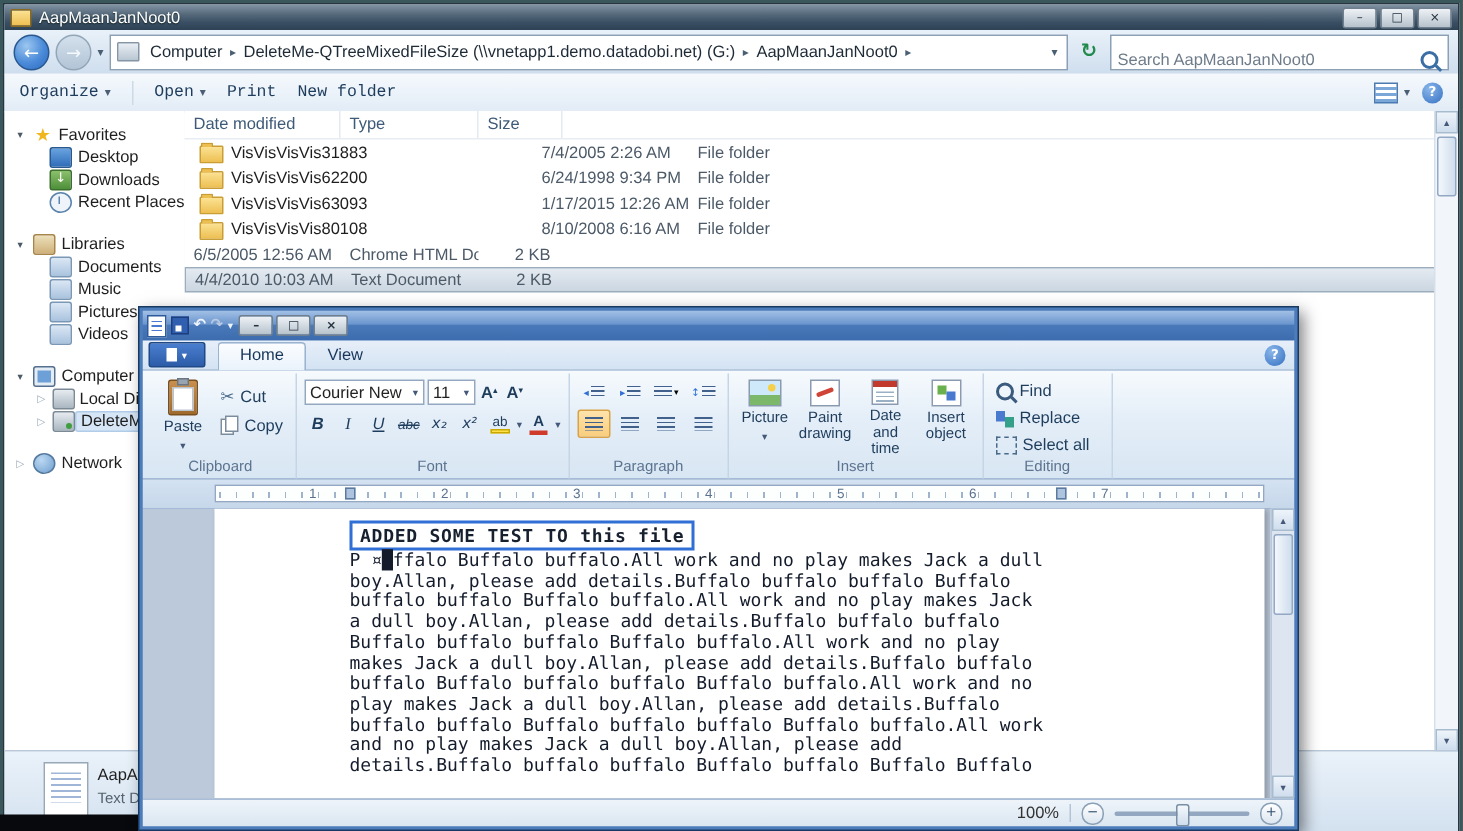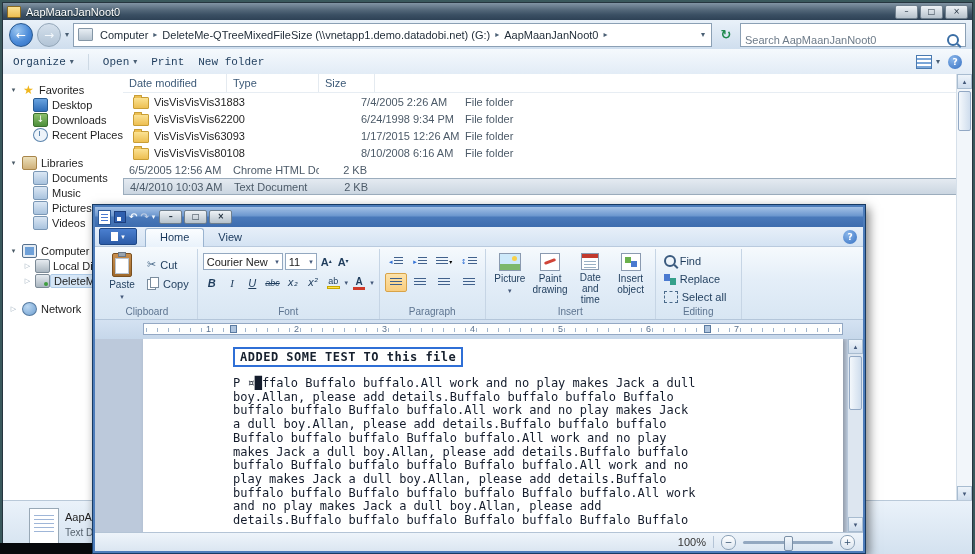--- a/index.html
+++ b/index.html
@@ -210,21 +210,21 @@
   .ruler-ticks{position:absolute;left:2px;right:2px;top:4px;height:4px;
                background:repeating-linear-gradient(90deg,#9fb4cc 0 1px,transparent 1px 11px);}
   .rnum{position:absolute;top:0;font-size:9px;color:#5a7290;line-height:11px;}
   .rmark{position:absolute;top:1px;width:7px;height:8px;background:#aec4de;border:1px solid #5a7aa0;box-sizing:border-box;}
   
   .wp-doc{flex:1;position:relative;background:#bcc9db;overflow:hidden;}
   .page{position:absolute;left:48px;top:0;width:700px;height:420px;background:#fff;
         box-shadow:2px 0 4px rgba(0,0,0,.25);padding:8px 0 0 90px;box-sizing:border-box;}
   .head-box{display:inline-block;border:2px solid #2f6fd6;padding:1px 5px;
             font:bold 12px/14px "DejaVu Sans Mono",monospace;letter-spacing:.5px;color:#16202e;}
-  .doc-body{margin-top:10px;font:12px/13.7px "DejaVu Sans Mono",monospace;color:#141c2c;white-space:pre;}
+  .doc-body{font:12px/13.7px "DejaVu Sans Mono",monospace;color:#141c2c;white-space:pre;}
   .wp-scroll{position:absolute;top:0;bottom:0;right:0;width:15px;background:#dde6f0;border-left:1px solid #b9c8da;}
   
   .wp-status{height:18px;flex:none;background:linear-gradient(#eef4fa,#dbe6f1);border-top:1px solid #b4c4d6;
              display:flex;align-items:center;justify-content:flex-end;gap:7px;padding-right:8px;font-size:11px;color:#333;}
   .st-sep{width:1px;height:12px;background:#b4c4d6;}
   .zbtn{width:13px;height:13px;border:1px solid #8aa0b6;border-radius:7px;background:linear-gradient(#fff,#dce6f0);
         display:flex;align-items:center;justify-content:center;font-size:9px;color:#33506e;}
   .zslider{width:90px;height:3px;background:#93a8c0;border-radius:2px;position:relative;}
   .zthumb{position:absolute;left:41px;top:-5px;width:7px;height:13px;background:linear-gradient(#f4f8fc,#cfdded);
           border:1px solid #7a8fa6;border-radius:2px;}

